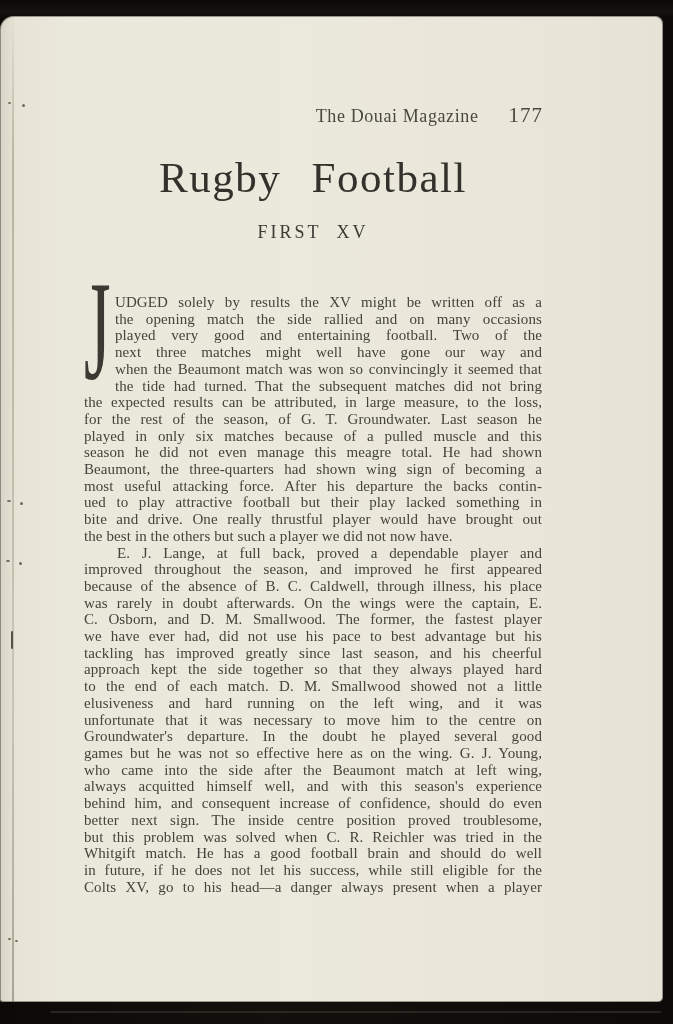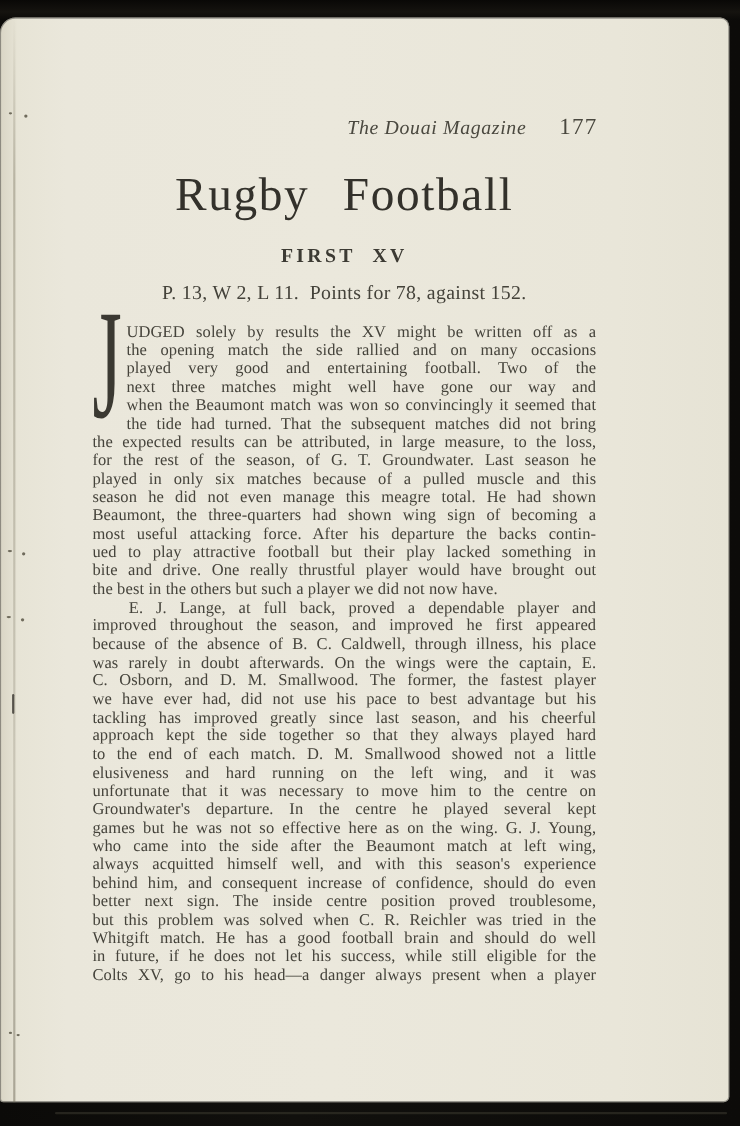--- a/index.html
+++ b/index.html
@@ -28,31 +28,31 @@
     background:repeating-linear-gradient(90deg,
       #c9c6b7 0 1px,#ecead e0,#eceadf 1px 3px,#aeab9e 3px 4px,#e9e7db 4px 6px,#d4d1c3 6px 7px);
   }
   .stitch{position:absolute;background:#6f6b5c;border-radius:50%;}
   .thread{position:absolute;background:#55524a;width:2px;border-radius:1px;}
 
   .running-header{
     position:absolute;top:87px;right:120px;display:flex;align-items:baseline;gap:30px;
     color:#4a483f;
   }
-  .magazine-title{font-style:italic;font-size:18px;letter-spacing:.6px;}
+  .magazine-title{font-size:18px;letter-spacing:.6px;}
   .page-number{font-size:21px;letter-spacing:1px;}
 
   .article-title{
     position:absolute;left:84px;top:140px;width:458px;text-align:center;
     font-size:43px;line-height:1;color:#33312b;
     letter-spacing:1.5px;word-spacing:18px;font-weight:400;
   }
   .section-heading{
     position:absolute;left:84px;top:206px;width:458px;text-align:center;
-    font-size:18px;font-weight:700;color:#3c3a33;
+    font-size:18px;font-weight:400;color:#3c3a33;
     letter-spacing:3px;word-spacing:8px;
   }
   .stats-line{
     position:absolute;left:84px;top:240px;width:458px;text-align:center;
     font-size:18px;color:#44423a;white-space:pre-wrap;letter-spacing:.3px;
   }
 
   .body-text{
     position:absolute;left:84px;top:278px;width:458px;
     font-size:15px;color:#45433b;
@@ -96,21 +96,20 @@
 
     <div class="running-header">
       <span class="magazine-title">The Douai Magazine</span>
       <span class="page-number">177</span>
     </div>
 
     <div class="article-title">Rugby Football</div>
 
     <div class="section-heading">FIRST XV</div>
 
-    <div class="stats-line">P. 13, W 2, L 11.  Points for 78, against 152.</div>
 
     <div class="body-text">
       <div class="paragraph">
         <div class="dropcap">
           <span class="dropcap-glyph">J</span>
         </div>
         <div>
             <div class="bline">UDGED solely by results the XV might be written off as a</div>
             <div class="bline">the opening match the side rallied and on many occasions</div>
             <div class="bline">played very good and entertaining football.  Two of the</div>
@@ -134,21 +133,21 @@
             <div class="bline">improved throughout the season, and improved he first appeared</div>
             <div class="bline">because of the absence of B. C. Caldwell, through illness, his place</div>
             <div class="bline">was rarely in doubt afterwards. On the wings were the captain, E.</div>
             <div class="bline">C. Osborn, and D. M. Smallwood. The former, the fastest player</div>
             <div class="bline">we have ever had, did not use his pace to best advantage but his</div>
             <div class="bline">tackling has improved greatly since last season, and his cheerful</div>
             <div class="bline">approach kept the side together so that they always played hard</div>
             <div class="bline">to the end of each match.  D. M. Smallwood showed not a little</div>
             <div class="bline">elusiveness and hard running on the left wing, and it was</div>
             <div class="bline">unfortunate that it was necessary to move him to the centre on</div>
-            <div class="bline">Groundwater's departure.   In the centre he played several kept</div>
+            <div class="bline">Groundwater's departure.   In the doubt he played several good</div>
             <div class="bline">games but he was not so effective here as on the wing.  G. J. Young,</div>
             <div class="bline">who came into the side after the Beaumont match at left wing,</div>
             <div class="bline">always acquitted himself well, and with this season's experience</div>
             <div class="bline">behind him, and consequent increase of confidence, should do even</div>
             <div class="bline">better next sign.  The inside centre position proved troublesome,</div>
             <div class="bline">but this problem was solved when C. R. Reichler was tried in the</div>
             <div class="bline">Whitgift match.  He has a good football brain and should do well</div>
             <div class="bline">in future, if he does not let his success, while still eligible for the</div>
             <div class="bline">Colts XV, go to his head—a danger always present when a player</div>
           </div>

